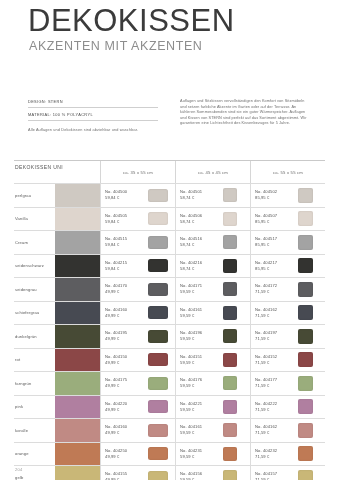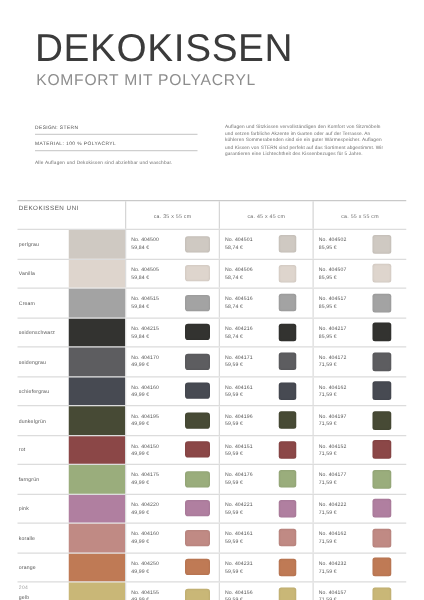--- a/index.html
+++ b/index.html
@@ -6,21 +6,21 @@
   body{
     width:339px;height:480px;
     background:#ffffff;
     font-family:"Liberation Sans", sans-serif;
     color:#3a3a3a;
     overflow:hidden;
   }
   .page{position:relative;width:339px;height:480px;box-sizing:border-box;}
 
   
-  .hdr{padding:22px 0 0 28px;}
+  .hdr{padding:4px 0 0 28px;}
   .hdr h1{
     margin:0;
     font-size:31px;
     line-height:33px;
     font-weight:400;
     letter-spacing:0.5px;
     color:#3b3b3b;
   }
   .hdr h2{
     margin:2px 0 0 1px;
@@ -128,21 +128,21 @@
     font-size:4px;color:#9a9a9a;letter-spacing:0.3px;
   }
 </style>
 </head>
 <body>
 
 <div class="page">
 
   <div class="hdr">
     <h1>DEKOKISSEN</h1>
-    <h2>KOMFORT MIT POLYACRYL</h2>
+    <h2>AKZENTEN MIT AKZENTEN</h2>
   </div>
 
   <div class="intro">
     <div class="intro-l">
       <div class="spec">DESIGN: STERN</div>
       <div class="spec last">MATERIAL: 100 % POLYACRYL</div>
       <div class="note">Alle Auflagen und Dekokissen sind abziehbar und waschbar.</div>
     </div>
     <div class="intro-r">
       <p>Auflagen und Sitzkissen vervollständigen den Komfort von Sitzmöbeln und setzen farbliche Akzente im Garten oder auf der Terrasse. An kühleren Sommerabenden sind sie ein guter Wärmespeicher. Auflagen und Kissen von STERN sind perfekt auf das Sortiment abgestimmt. Wir garantieren eine Lichtechtheit des Kissenbezuges für 5 Jahre.</p>

